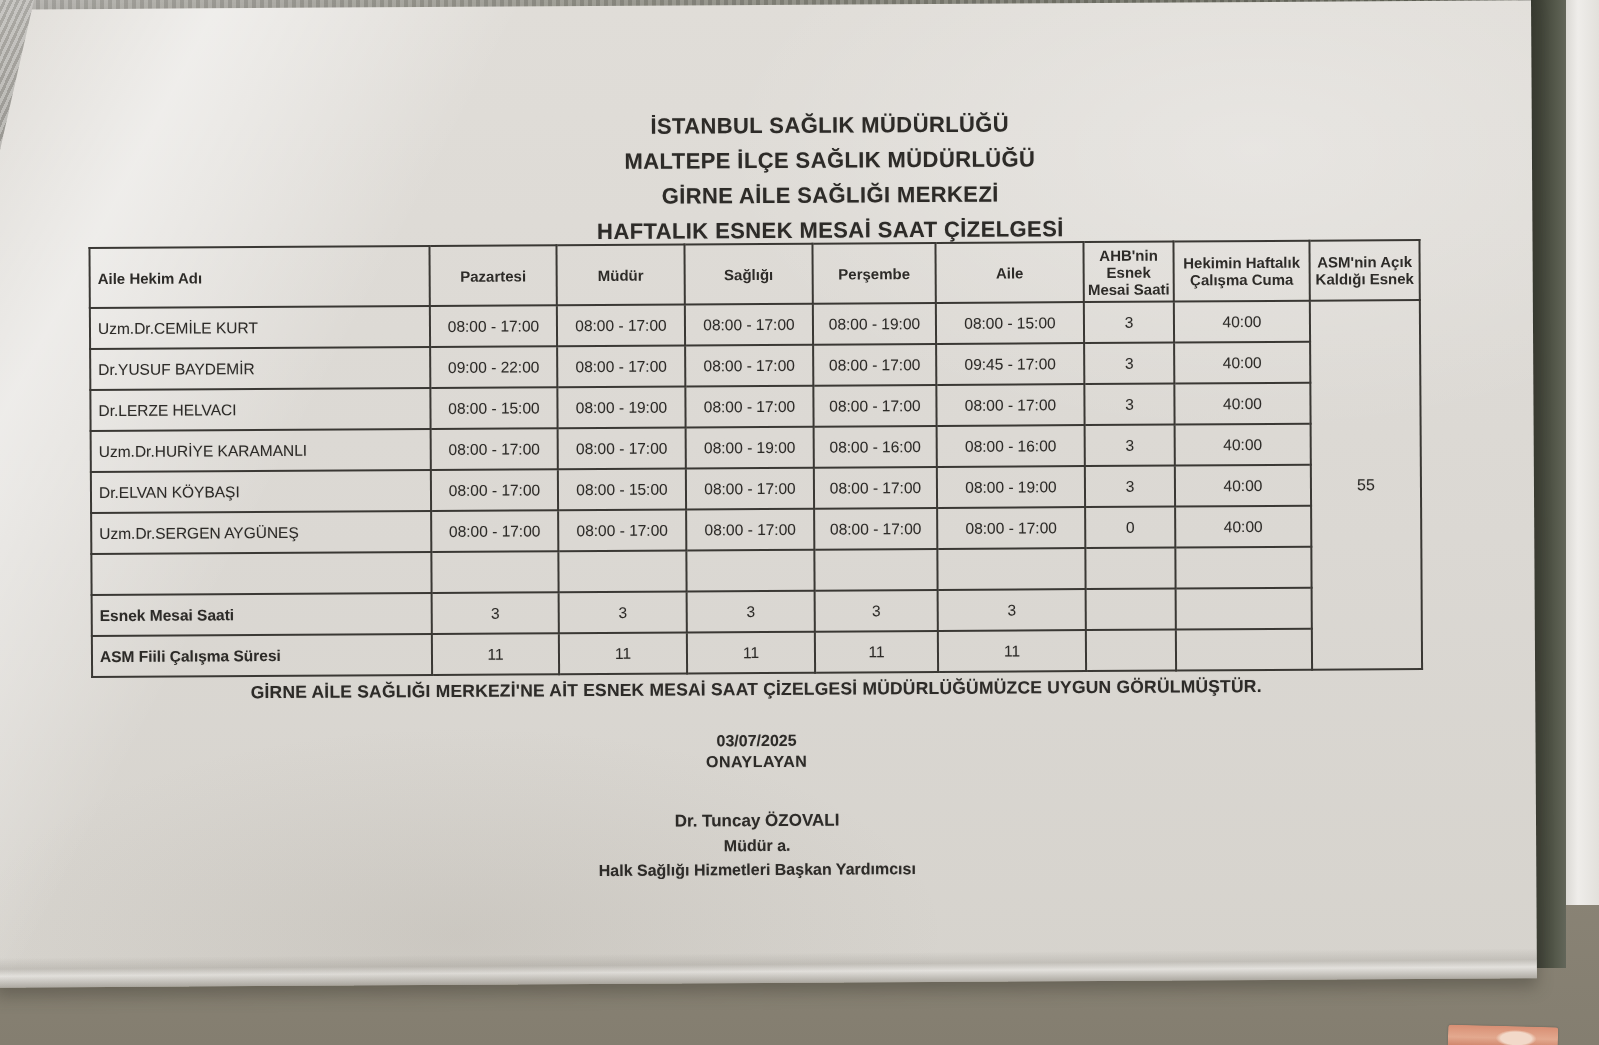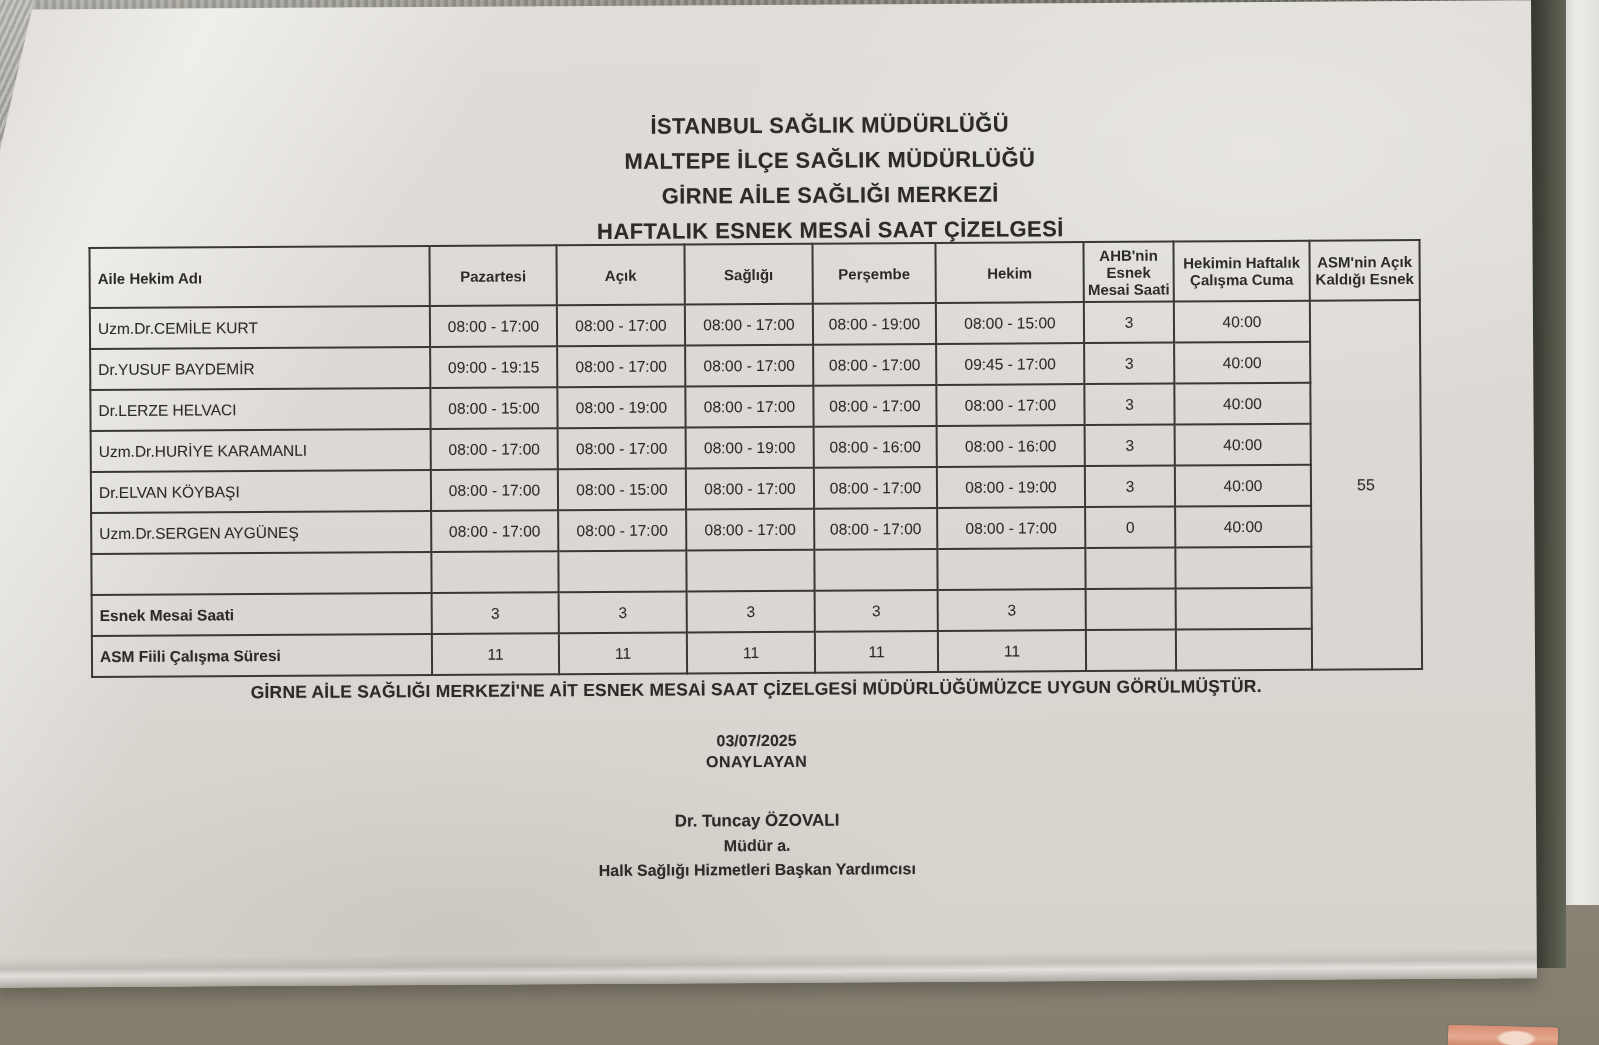--- a/index.html
+++ b/index.html
@@ -122,42 +122,42 @@
         <col style="width:123px">
         <col style="width:148px">
       <col style="width:90px">
         <col style="width:136px">
         <col style="width:110px">
     </colgroup>
     <tbody>
         <tr>
       <th class="name-col">Aile Hekim Adı</th>
       <th>Pazartesi</th>
-      <th>Açık</th>
+      <th>Müdür</th>
       <th>Sağlığı</th>
       <th>Perşembe</th>
-      <th>Hekim</th>
+      <th>Aile</th>
       <th>AHB'nin Esnek Mesai Saati</th>
       <th>Hekimin Haftalık Çalışma Cuma</th>
       <th>ASM'nin Açık Kaldığı Esnek</th>
     </tr>
     <tr>
       <td class="name">Uzm.Dr.CEMİLE KURT</td>
       <td>08:00 - 17:00</td>
       <td>08:00 - 17:00</td>
       <td>08:00 - 17:00</td>
       <td>08:00 - 19:00</td>
       <td>08:00 - 15:00</td>
       <td>3</td>
       <td>40:00</td>
       <td class="asm" rowspan="9">55</td>
     </tr>
     <tr>
       <td class="name">Dr.YUSUF BAYDEMİR</td>
-      <td>09:00 - 19:15</td>
+      <td>09:00 - 22:00</td>
       <td>08:00 - 17:00</td>
       <td>08:00 - 17:00</td>
       <td>08:00 - 17:00</td>
       <td>09:45 - 17:00</td>
       <td>3</td>
       <td>40:00</td>
     </tr>
     <tr>
       <td class="name">Dr.LERZE HELVACI</td>
       <td>08:00 - 15:00</td>

